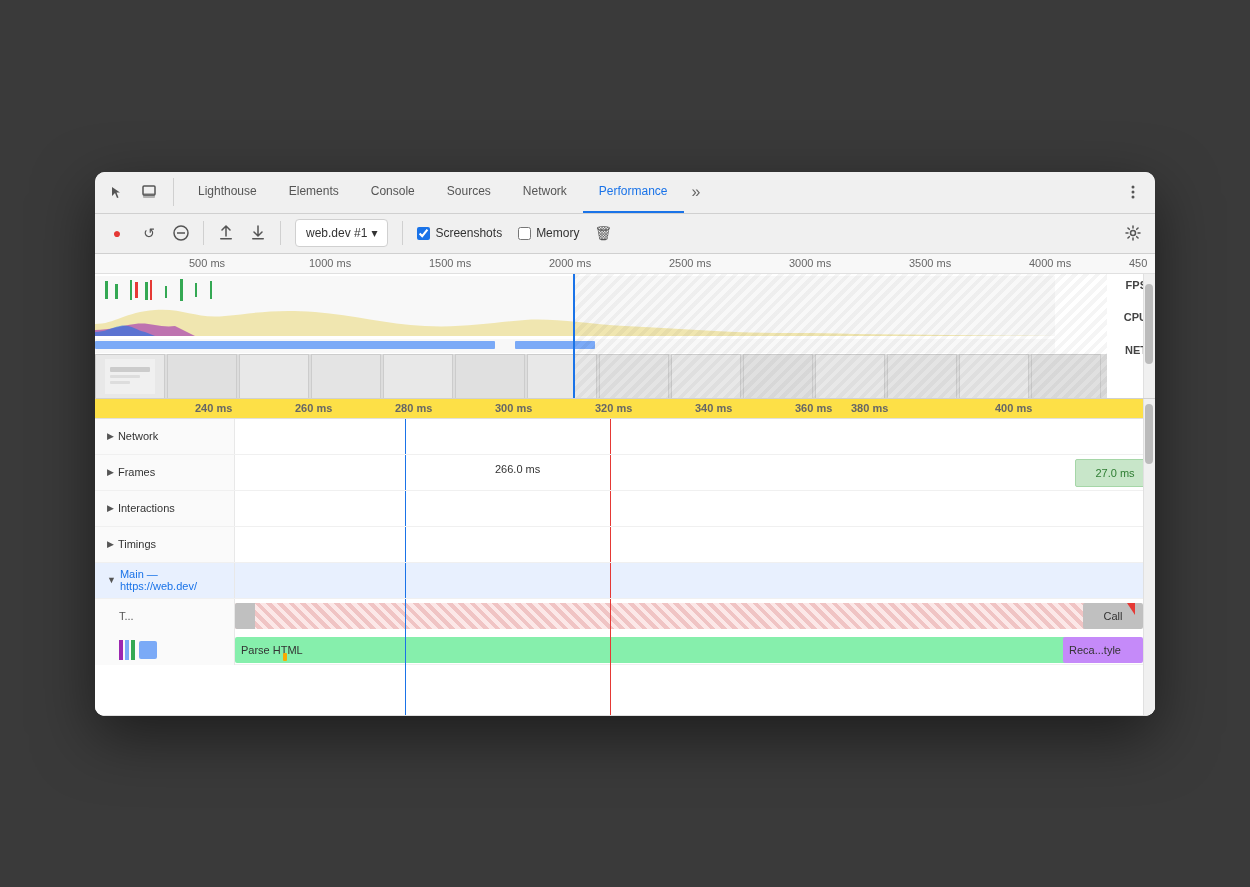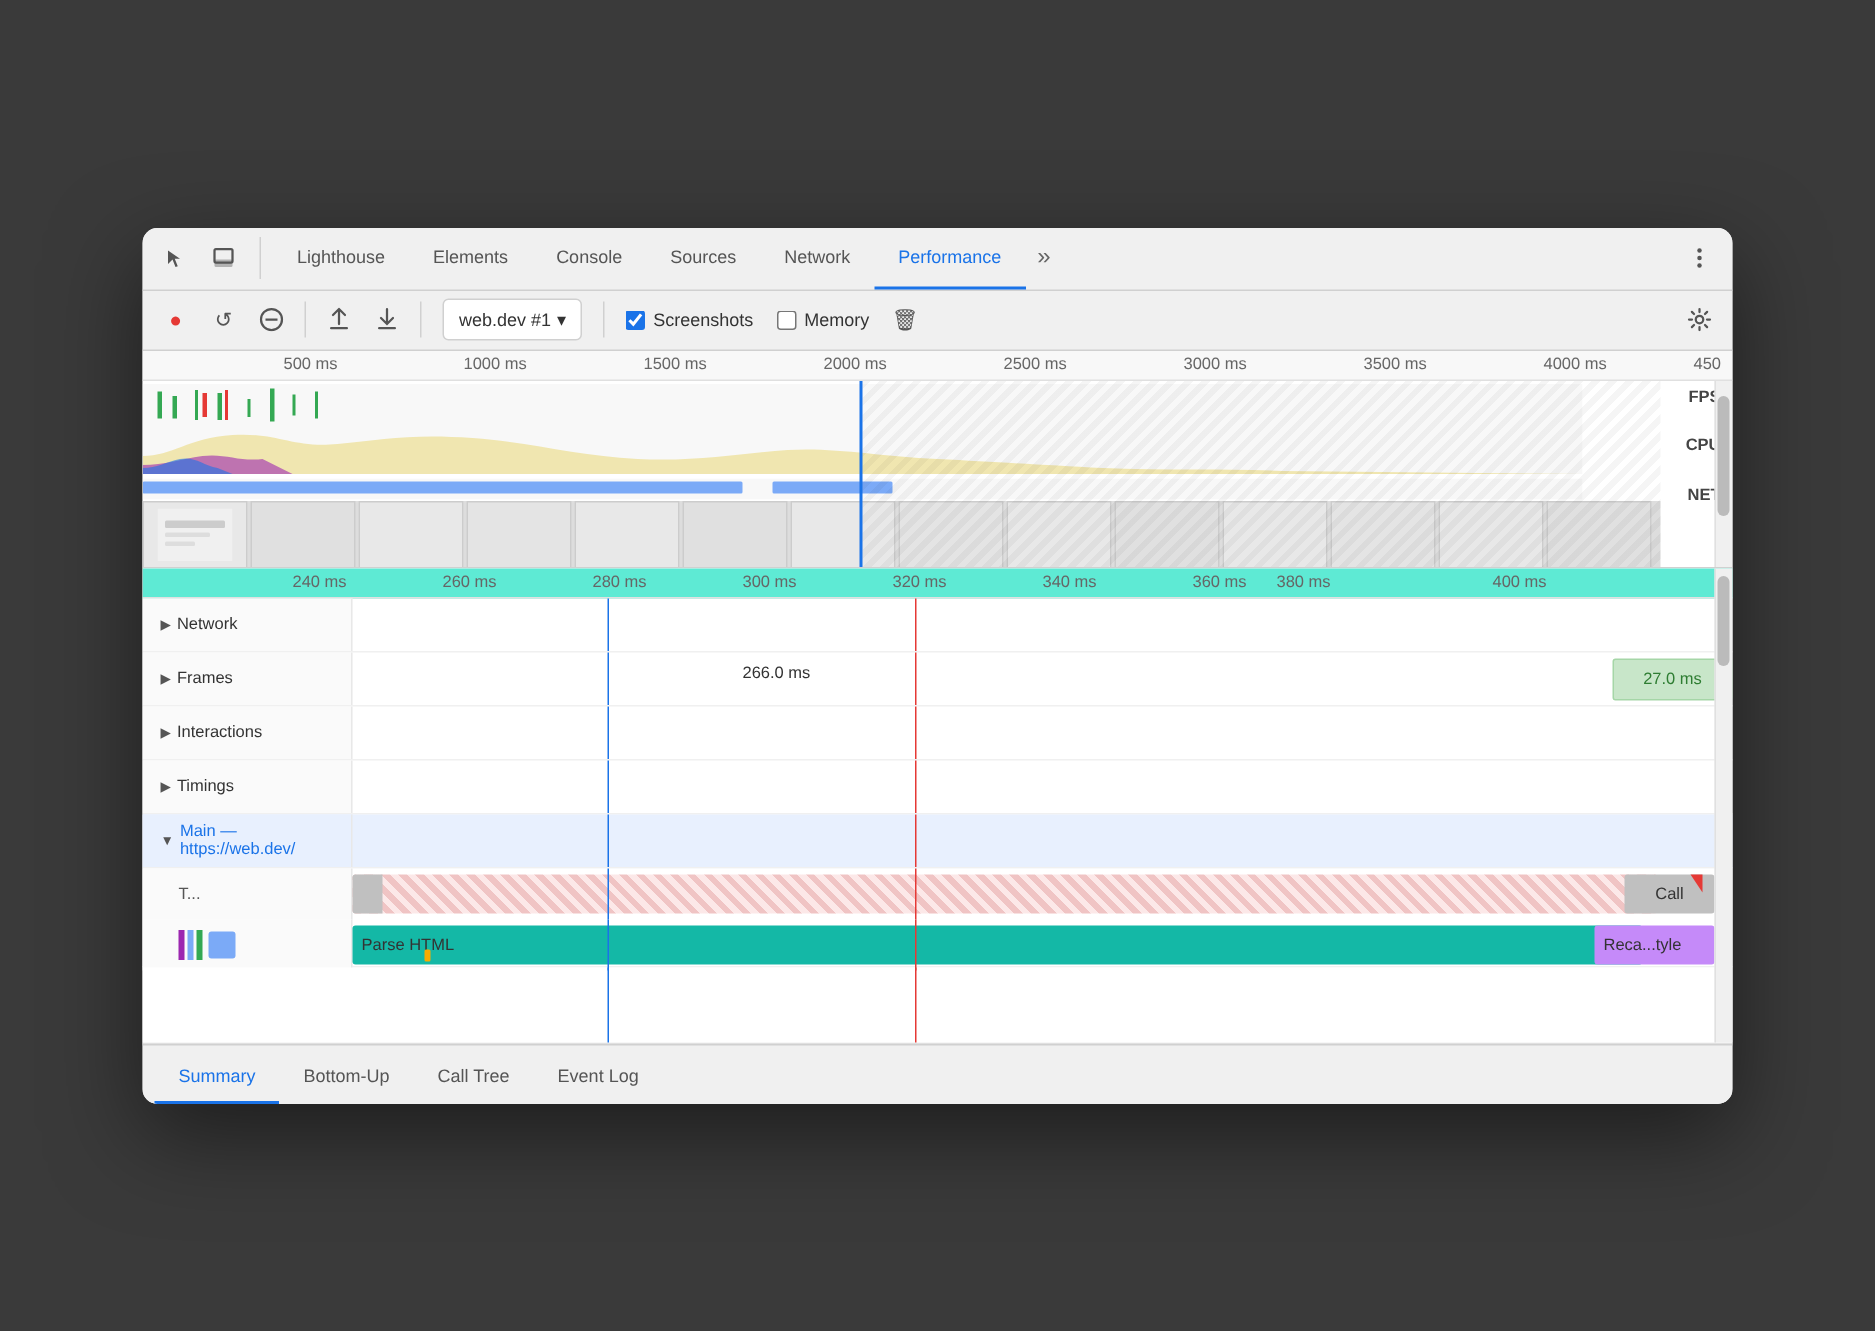--- a/index.html
+++ b/index.html
@@ -214,27 +214,28 @@
       right: 8px;
       font-size: 11px;
       font-weight: 600;
       color: #444;
     }
     .fps-label { top: 25px; }
     .cpu-label { top: 57px; }
     .net-label { top: 90px; }
     .timeline-ruler-detail {
       height: 20px;
-      background: #5eead4;
+      background: #fde047;
       border-bottom: 1px solid #e0e0e0;
       display: flex;
       align-items: center;
       position: relative;
       font-size: 11px;
       color: #666;
+      font-weight: bold;
     }
     .detail-tick {
       position: absolute;
       font-size: 11px;
       color: #666;
     }
     .timeline-track {
       height: 36px;
       border-bottom: 1px solid #f0f0f0;
       display: flex;
@@ -299,21 +300,21 @@
       height: 26px;
       border-radius: 2px;
       display: flex;
       align-items: center;
       padding: 0 6px;
       font-size: 11px;
       white-space: nowrap;
       overflow: hidden;
     }
     .task-bar.blue {
-      background: #14b8a6;
+      background: #86efac;
       color: #333;
     }
     .task-bar.purple {
       background: #c58af9;
       color: #333;
     }
     .vertical-line-red {
       position: absolute;
       top: 0;
       bottom: 0;
@@ -718,27 +719,13 @@
 
       <div style="position:absolute;left:310px;top:0;bottom:0;width:1px;background:#1a73e8;"></div>
       <div style="position:absolute;left:515px;top:0;bottom:0;width:1px;background:#e53935;"></div>
     </div>
 
     <div class="scrollbar-v" style="position:absolute;right:0;top:0;bottom:0;height:100%;">
       <div class="scrollbar-thumb" style="top:5px;height:60px;"></div>
     </div>
   </div>
 
-  <div class="bottom-tabs">
-    <div class="bottom-tab active">
-      <span>Summary</span>
-    </div>
-    <div class="bottom-tab">
-      <span>Bottom-Up</span>
-    </div>
-    <div class="bottom-tab">
-      <span>Call Tree</span>
-    </div>
-    <div class="bottom-tab">
-      <span>Event Log</span>
-    </div>
-  </div>
 </div>
 
 </body></html>

